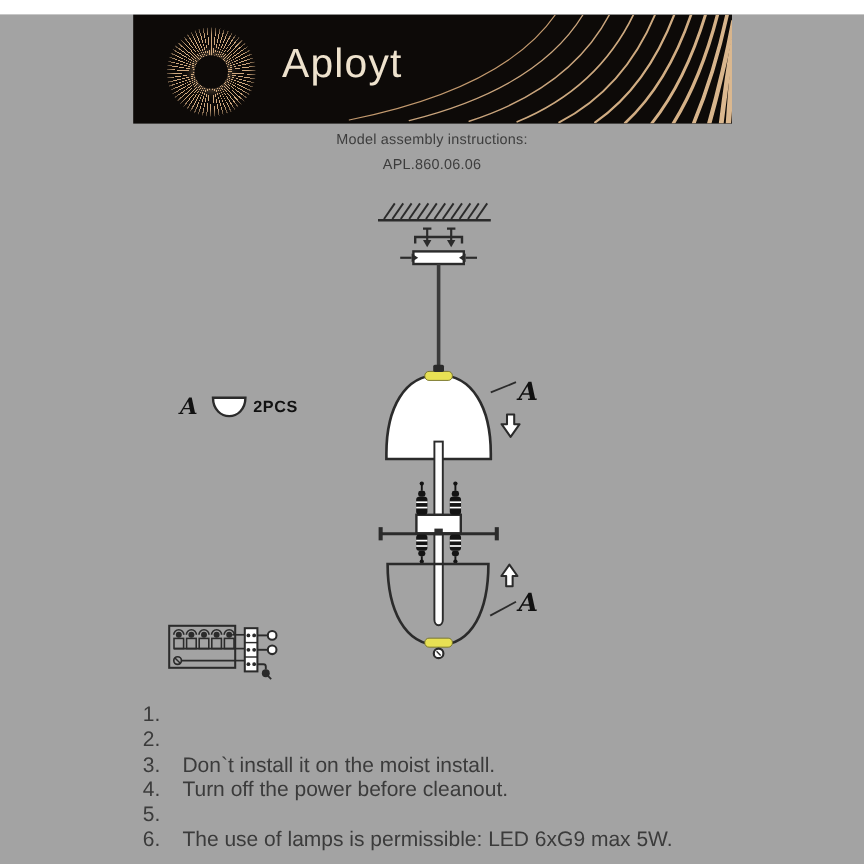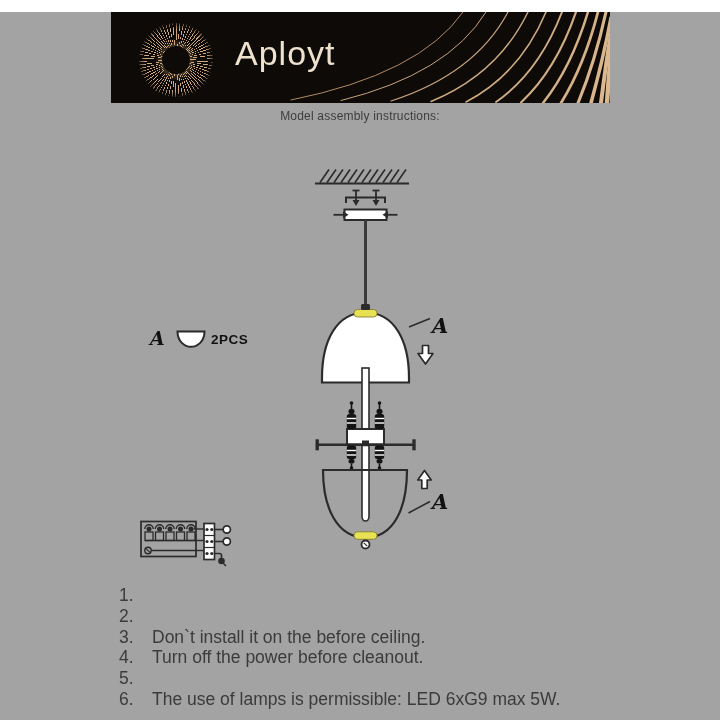--- a/index.html
+++ b/index.html
@@ -47,20 +47,21 @@
         <path d="M336,0 Q325,50 308,91" stroke="#d8b58c" stroke-width="3.1"></path>
         <path d="M341,6 Q333,48 321,91" stroke="#d8b58c" stroke-width="3.6"></path>
         <path d="M341,22 Q336,50 331,91" stroke="#dbb88f" stroke-width="4"></path>
         <path d="M341,42 Q339,62 337,91" stroke="#dbb88f" stroke-width="4.5"></path>
       </g>
     </svg>
   </div>
 
   <div class="title-wrap">
     <div class="title-line">Model assembly instructions:</div>
+    <div class="title-line">APL.860.06.06</div>
   </div>
 
   <svg class="diagram" viewBox="0 0 720 720">
 
     <g stroke="#2b2b2b">
       <line x1="315" y1="171.5" x2="409" y2="171.5" stroke-width="2.2"></line>
       <g stroke-width="1.6">
         <line x1="320" y1="170.5" x2="329" y2="157.5"></line>
           <line x1="327" y1="170.5" x2="336" y2="157.5"></line>
         <line x1="334" y1="170.5" x2="343" y2="157.5"></line>
@@ -240,21 +241,21 @@
 
   <div class="instructions">
     <div class="inst-row">
       <span class="inst-num">1.</span>
     </div>
     <div class="inst-row">
       <span class="inst-num">2.</span>
     </div>
     <div class="inst-row">
       <span class="inst-num">3.</span>
-      <span class="inst-text">Don`t install it on the before ceiling.</span>
+      <span class="inst-text">Don`t install it on the moist install.</span>
     </div>
     <div class="inst-row">
       <span class="inst-num">4.</span>
       <span class="inst-text">Turn off the power before cleanout.</span>
     </div>
     <div class="inst-row">
       <span class="inst-num">5.</span>
     </div>
     <div class="inst-row">
       <span class="inst-num">6.</span>

